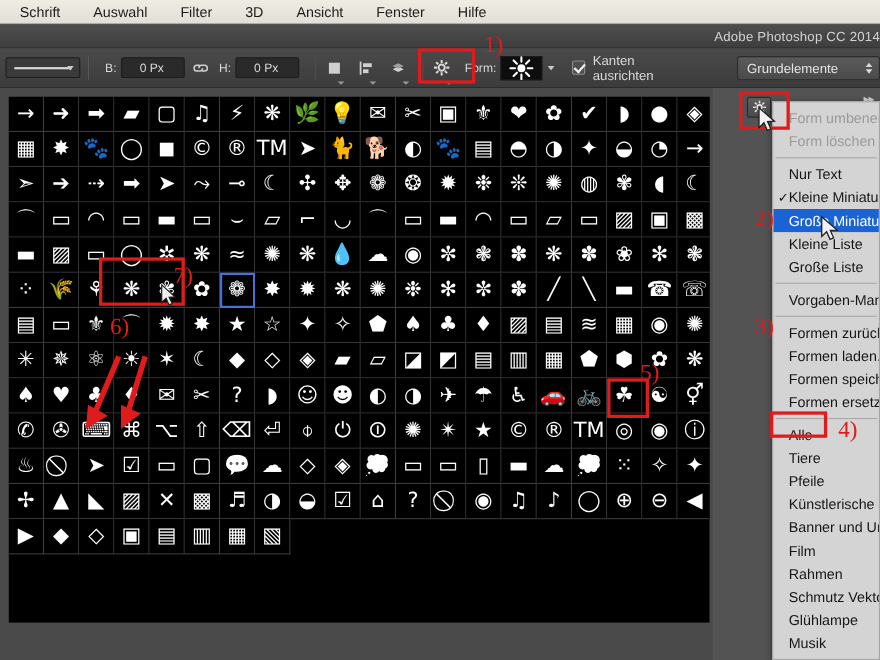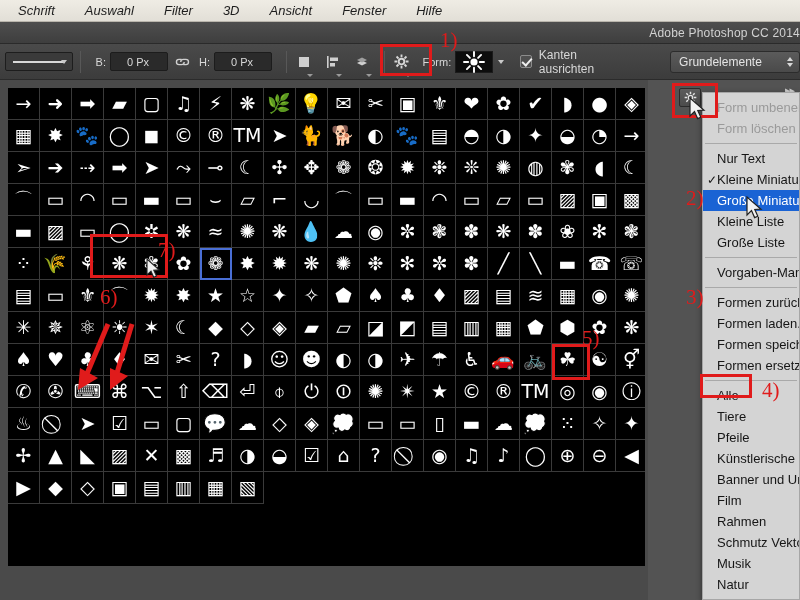--- a/index.html
+++ b/index.html
@@ -10,21 +10,21 @@
     background: #535353;
   }
   #app { position: relative; width: 800px; height: 600px; }
 
   
   .menubar {
     position: absolute; left: 0; top: 0; width: 800px; height: 22px;
     background: linear-gradient(#efece4, #e2dfd7);
     border-bottom: 1px solid #b9b5ac;
     display: flex; align-items: center;
-    padding-left: 18px; gap: 30px; font-style: italic;
+    padding-left: 18px; gap: 30px;
   }
   .menubar .mi { font-size: 13px; color: #1d1d1d; white-space: nowrap; }
 
   
   .titlebar {
     position: absolute; left: 0; top: 22px; width: 800px; height: 22px;
     background: linear-gradient(#4e4e4e, #3e3e3e);
     border-bottom: 1px solid #2a2a2a;
     display: flex; align-items: center; justify-content: flex-end;
   }
@@ -579,20 +579,23 @@
       <div class="fi-wrap">
         <div class="fi">Film</div>
       </div>
       <div class="fi-wrap">
         <div class="fi">Rahmen</div>
       </div>
       <div class="fi-wrap">
         <div class="fi">Schmutz Vektoren</div>
       </div>
       <div class="fi-wrap">
+        <div class="fi">Glühlampe</div>
+      </div>
+      <div class="fi-wrap">
         <div class="fi">Musik</div>
       </div>
       <div class="fi-wrap">
         <div class="fi">Natur</div>
       </div>
     </div>
 
   <div class="annot-box" style="left:380px;top:44px;width:52px;height:32px;"></div>
   <div class="annot-num" style="left:440px;top:28px;">1)</div>
 

